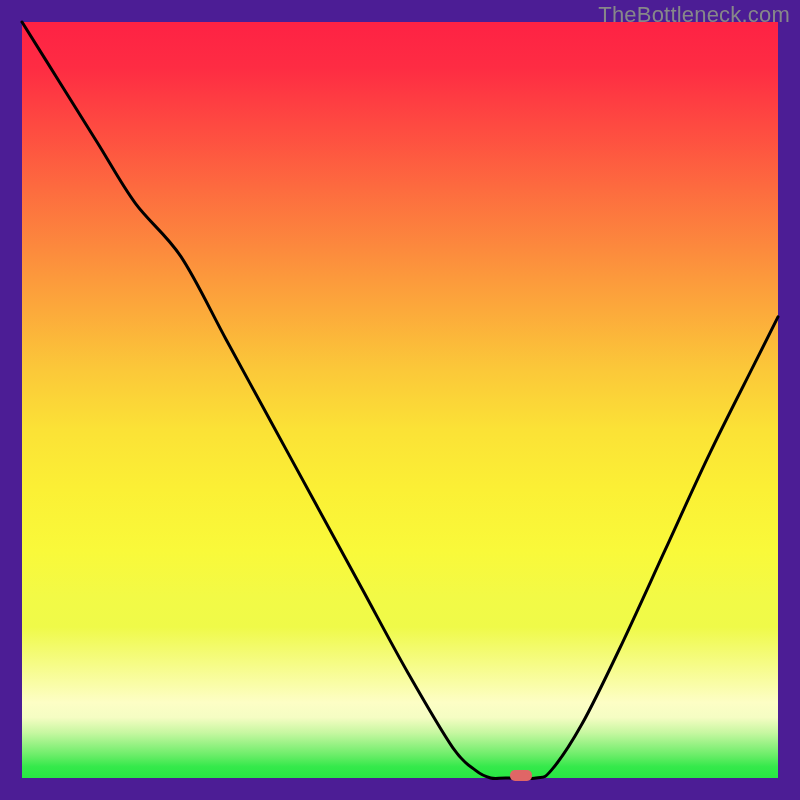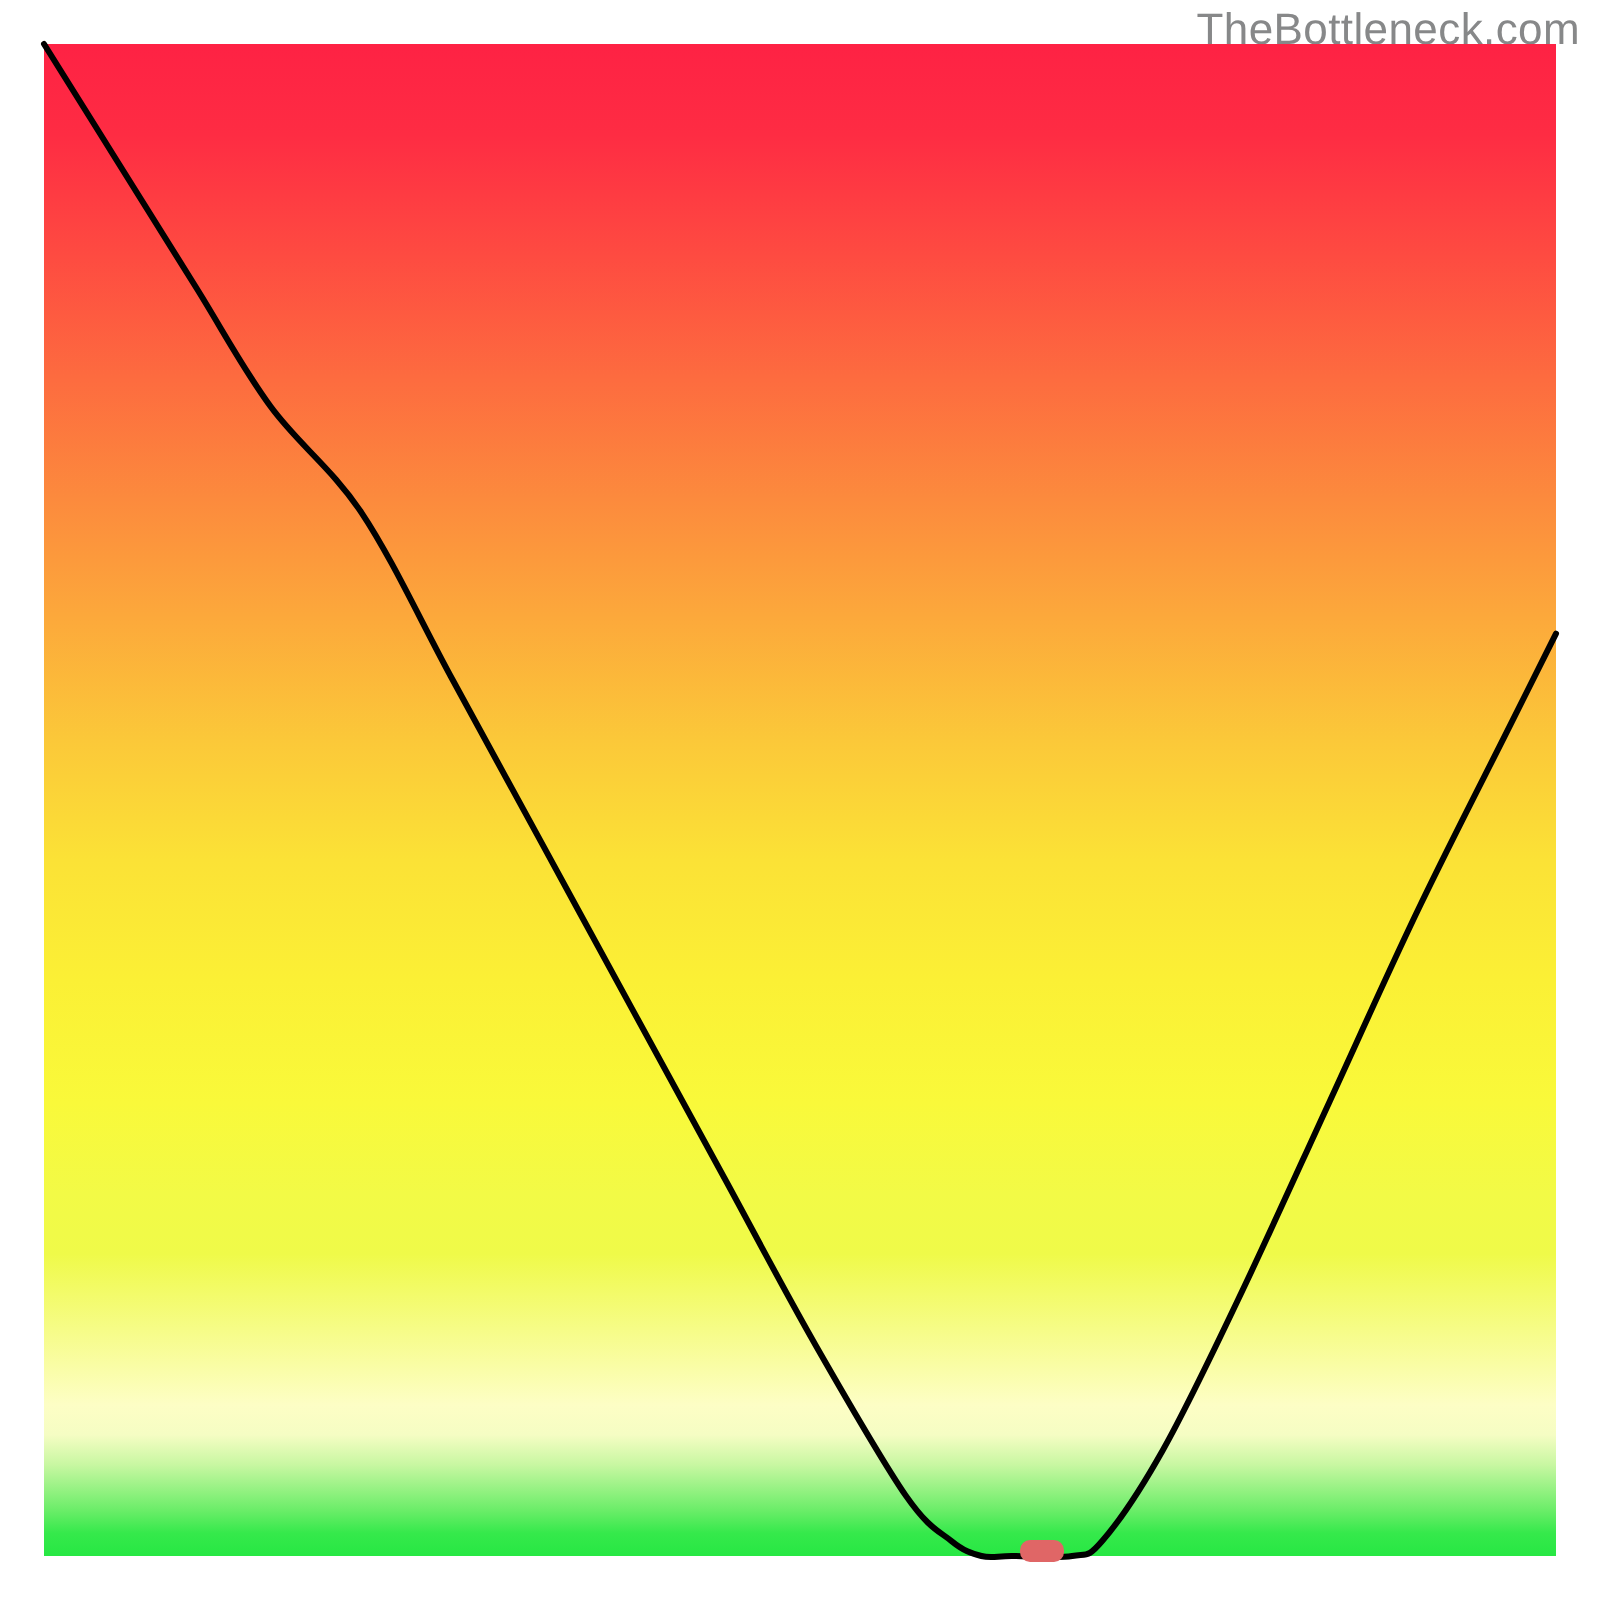--- a/index.html
+++ b/index.html
@@ -8,21 +8,21 @@
     width: 800px;
     height: 800px;
     background: #000;
     overflow: hidden;
     font-family: Arial, Helvetica, sans-serif;
   }
   .frame {
     position: relative;
     width: 800px;
     height: 800px;
-    background: #ffffff;
+    background: #4c1d95;
   }
   .plot-area {
     position: absolute;
     left: 22px;
     top: 22px;
     width: 756px;
     height: 756px;
     background: linear-gradient(
       to bottom,
       #fe2244 0%,

